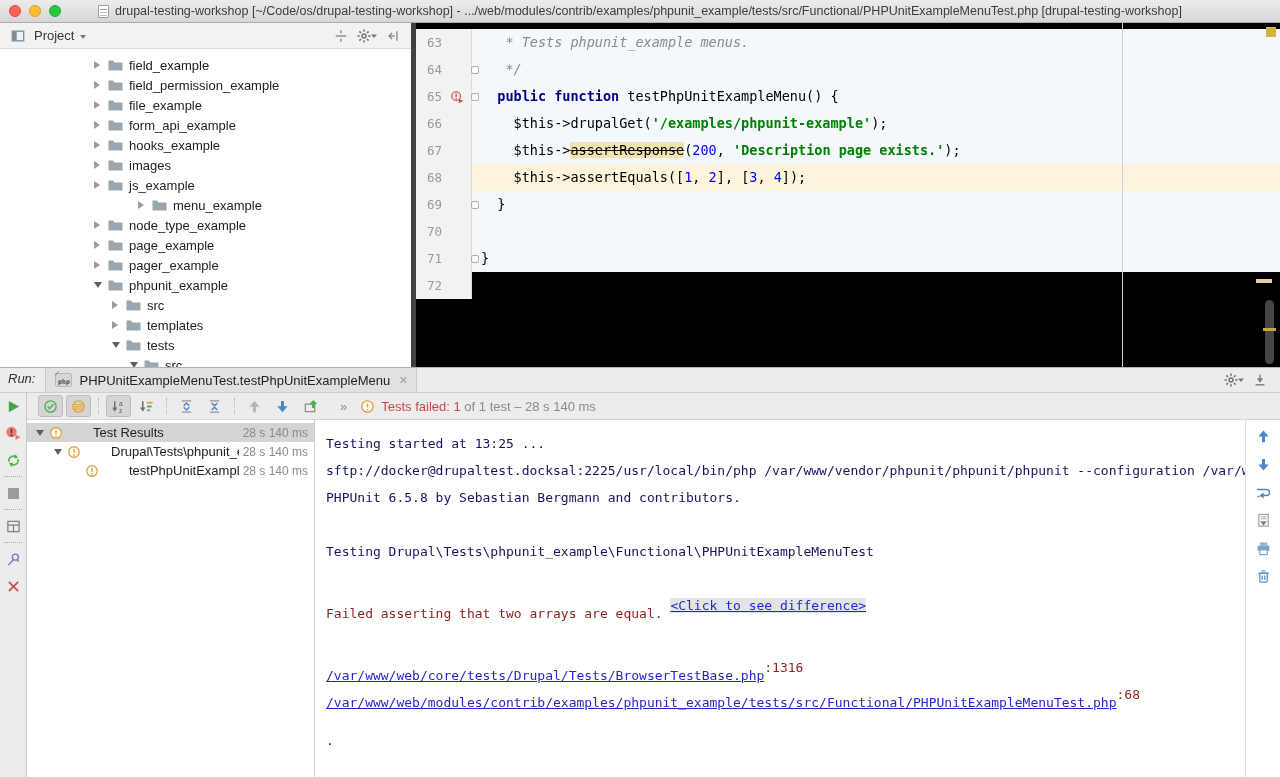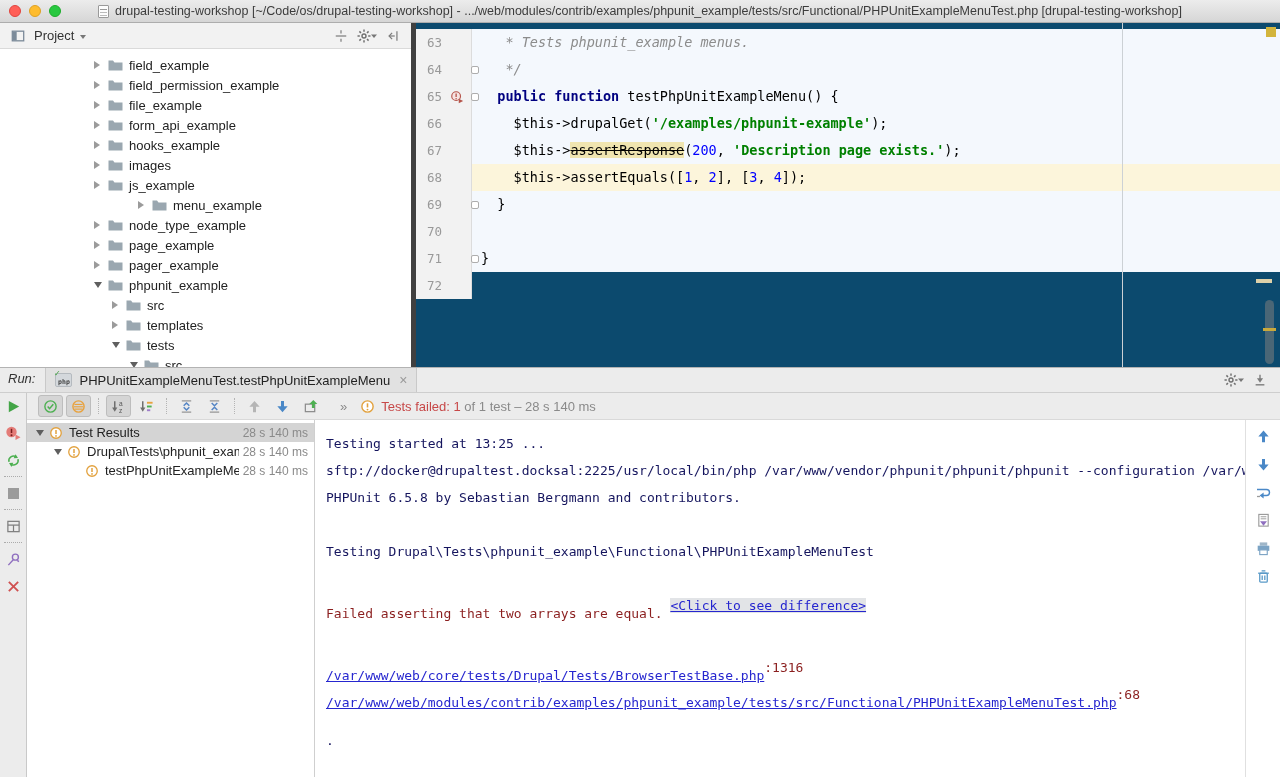--- a/index.html
+++ b/index.html
@@ -30,21 +30,21 @@
   .chev-d { width:0; height:0; border-top:4px solid #777; border-left:3.5px solid transparent; border-right:3.5px solid transparent; margin-top:2px; }
   .pp-sp { flex:1; }
   .hbtn { width:20px; height:20px; display:flex; align-items:center; justify-content:center; }
   .tree { flex:1; overflow:hidden; padding-top:6px; }
   .trow { height:20px; display:flex; align-items:center; font-size:13px; color:#222; white-space:nowrap; }
   .tarrow { width:14px; flex:0 0 14px; display:flex; align-items:center; }
   .tri-r { width:0; height:0; border-left:6px solid #9b9b9b; border-top:4.5px solid transparent; border-bottom:4.5px solid transparent; }
   .tri-d { width:0; height:0; border-top:6px solid #5f5f5f; border-left:4.5px solid transparent; border-right:4.5px solid transparent; }
   .tfolder { margin-right:6px; flex:0 0 auto; display:flex; }
 
-  .editor { flex:1; position:relative; background:#0c4a6e; overflow:hidden; }
+  .editor { flex:1; position:relative; background:#000000; overflow:hidden; }
   .elines { position:relative; z-index:0; padding-top:6px; }
   .eline { display:flex; height:27px; line-height:27px; font-family:"DejaVu Sans Mono",monospace; font-size:13.5px; }
   .gut { width:56px; flex:0 0 56px; background:#f2f2f2; border-right:1px solid #dcdcdc; display:flex; align-items:center; }
   .gnum { width:26px; text-align:right; color:#999; font-size:12.5px; flex:0 0 26px; }
   .gicon-slot { flex:1; display:flex; align-items:center; justify-content:center; }
   .rest { flex:1; display:flex; min-width:0; }
   .rest.tint { background:#f4f8fd; }
   .rest.hl { background:#fcf5db; }
   .fold { width:9px; flex:0 0 9px; display:flex; align-items:center; justify-content:center; }
   .fold-box { width:8px; height:8px; border:1px solid #adadad; border-radius:2px; background:#fff; margin-left:-4px; }
@@ -81,21 +81,21 @@
   .chevs { color:#8a8a8a; font-size:13px; margin:0 10px 0 14px; }
   .status { display:flex; align-items:center; gap:6px; font-size:13px; white-space:nowrap; }
   .status-failed { color:#c74848; }
   .status-rest { color:#8a8a8a; }
   .run-content { flex:1; display:flex; min-height:0; background:#fff; }
   .test-tree { width:288px; flex:0 0 288px; border-right:1px solid #cfcfcf; padding-top:3px; overflow:hidden; }
   .ttrow { height:19px; display:flex; align-items:center; font-size:13px; color:#222; white-space:nowrap; overflow:hidden; }
   .ttrow.sel { background:#d4d4d4; }
   .ttarrow { width:13px; flex:0 0 13px; display:flex; align-items:center; }
   .tticon { flex:0 0 auto; margin-right:6px; display:flex; }
-  .ttlabel { flex:1; overflow:hidden; }
+  .ttlabel { flex:1; overflow:hidden;margin-left:24px; }
   .tttime { color:#8a8a8a; font-size:12px; padding:0 6px 0 4px; flex:0 0 auto; }
   .console { flex:1; padding:10px 0 0 11px; overflow:hidden; }
   .cline { height:27px; display:flex; align-items:center; font-family:"DejaVu Sans Mono",monospace; font-size:13px; }
   .cline span { white-space:pre; }
   .k-out { color:#15155e; }
   .k-err { color:#8b1f1f;margin-top:16px; }
   .k-link { color:#2626cf; text-decoration:underline;margin-top:32px; }
   .k-linkhl { color:#2626cf; text-decoration:underline; background:#e2e4e7; }
   .console-toolbar { width:35px; flex:0 0 35px; border-left:1px solid #e0e0e0; display:flex; flex-direction:column; align-items:center; padding-top:8px; gap:11px; }
   .cbtn { width:17px; height:17px; display:flex; align-items:center; justify-content:center; }

